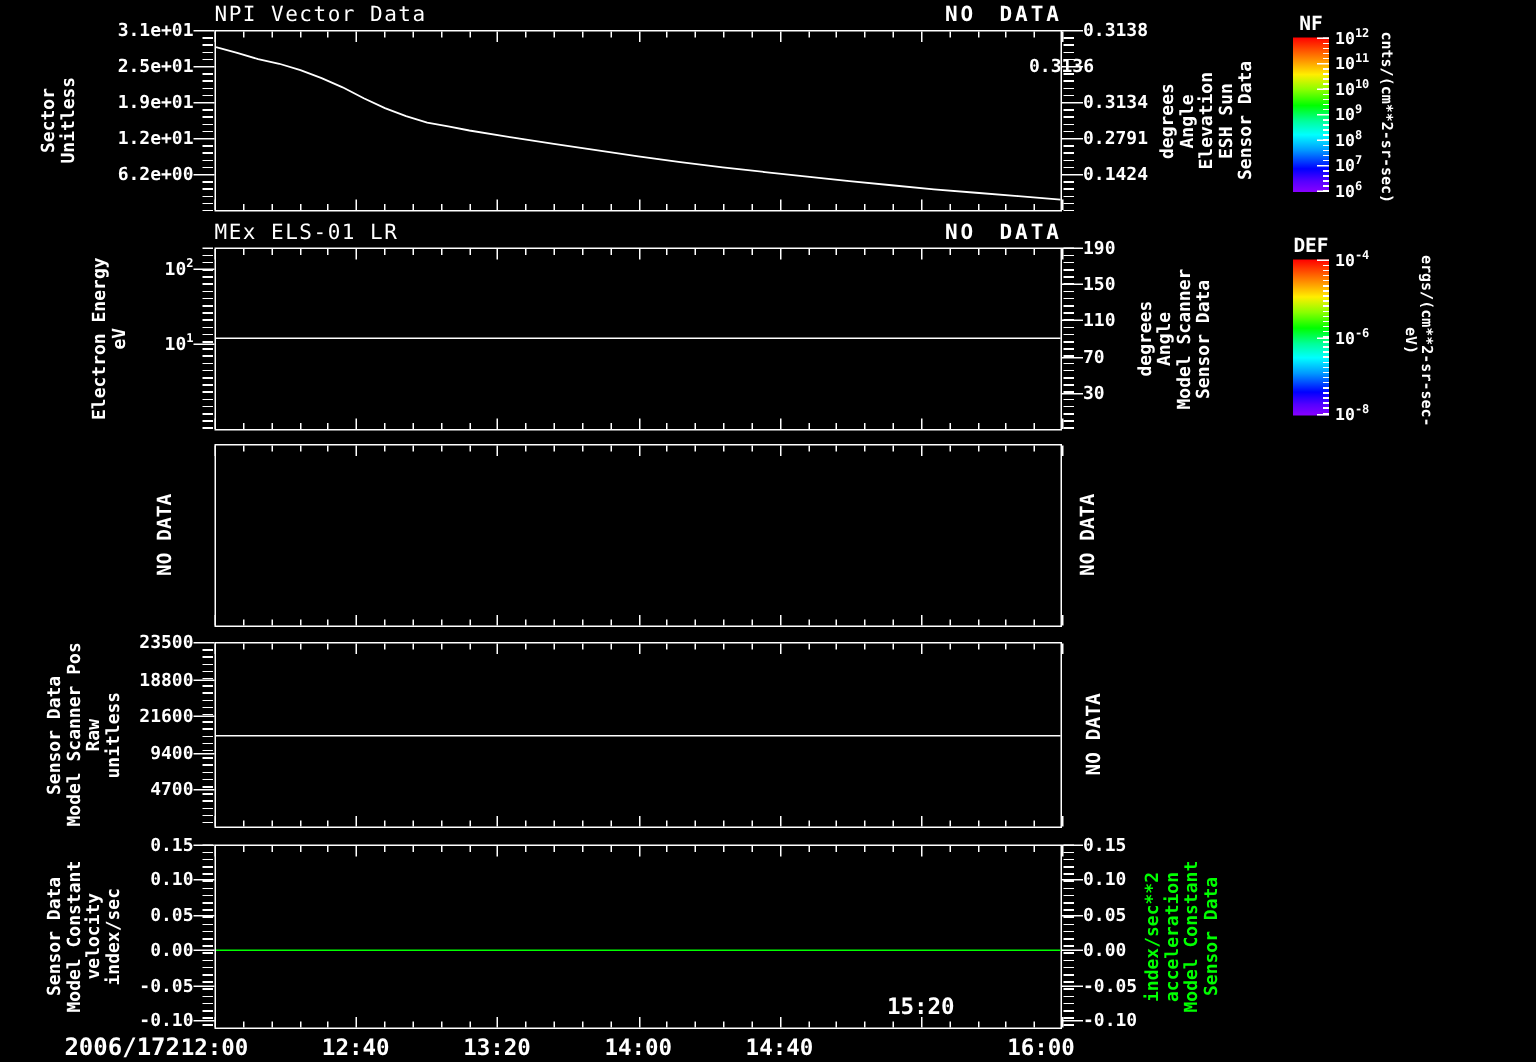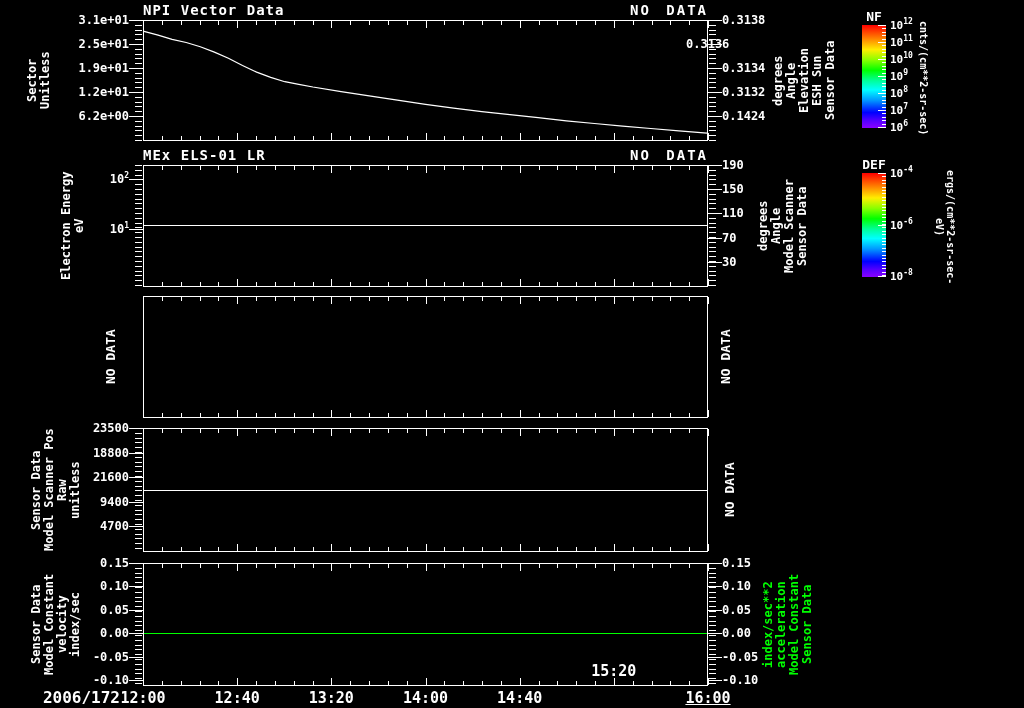--- a/index.html
+++ b/index.html
@@ -6,21 +6,21 @@
   #figure{position:relative;width:1024px;height:708px;background:#000;overflow:hidden;
           font-family:"DejaVu Sans Mono",monospace;color:#fff;}
   .panel{position:absolute;border:1px solid #fff;box-sizing:border-box;background:#000;}
   .tick{position:absolute;background:#fff;}
   .greenline{position:absolute;background:#00ff00;}
   .whiteline{position:absolute;background:#fff;}
   .ruler{position:absolute;width:7px;
          background:repeating-linear-gradient(to bottom,#fff 0,#fff 1px,transparent 1px,transparent 4.8px);}
   .cbruler{position:absolute;width:4px;
          background:repeating-linear-gradient(to bottom,#fff 0,#fff 1px,transparent 1px,transparent 3.4px);}
-  .title{position:absolute;font-weight:bold;font-size:14px;letter-spacing:1px;white-space:nowrap;}
+  .title{position:absolute;font-weight:normal;font-size:14px;letter-spacing:1px;white-space:nowrap;}
   .note{position:absolute;font-weight:bold;font-size:14px;letter-spacing:2px;word-spacing:5px;text-align:right;white-space:nowrap;}
   .ytick{position:absolute;font-weight:bold;font-size:12px;white-space:nowrap;}
   .xtick{position:absolute;font-weight:bold;font-size:15px;text-align:center;white-space:nowrap;}
   .date{position:absolute;font-weight:bold;font-size:16px;text-align:right;white-space:nowrap;}
   .vlabel{position:absolute;font-weight:bold;font-size:12px;line-height:13px;white-space:pre-line;
           text-align:center;}
   .vleft{writing-mode:vertical-rl;transform:rotate(180deg);}
   .vright{writing-mode:vertical-lr;transform:rotate(180deg);}
   .vdown{writing-mode:vertical-rl;}
   .cbar{position:absolute;
@@ -123,21 +123,21 @@
     <div class="ytick" style="left: 52px; top: 109px; width: 77px; text-align: right; position: absolute;">6.2e+00</div>
     <div class="vlabel vleft" style="left: 26px; top: 20px; height: 121px; position: absolute;">Sector
 Unitless</div>
     <div class="tick" style="left: 708px; top: 20px; width: 14px; height: 1px; position: absolute;"></div>
     <div class="ytick" style="left: 722px; top: 13px; position: absolute;">0.3138</div>
     <div class="tick" style="left: 708px; top: 44px; width: 14px; height: 1px; position: absolute;"></div>
     <div class="ytick" style="left: 686px; top: 37px; position: absolute;">0.3136</div>
     <div class="tick" style="left: 708px; top: 68px; width: 14px; height: 1px; position: absolute;"></div>
     <div class="ytick" style="left: 722px; top: 61px; position: absolute;">0.3134</div>
     <div class="tick" style="left: 708px; top: 92px; width: 14px; height: 1px; position: absolute;"></div>
-    <div class="ytick" style="left: 722px; top: 85px; position: absolute;">0.3132</div>
+    <div class="ytick" style="left: 722px; top: 85px; position: absolute;">0.2791</div>
     <div class="tick" style="left: 708px; top: 116px; width: 14px; height: 1px; position: absolute;"></div>
     <div class="ytick" style="left: 722px; top: 109px; position: absolute;">0.1424</div>
     <div class="vlabel vright" style="left: 772px; top: 20px; height: 121px; position: absolute;">Sensor Data
 ESH Sun Elevation
 Angle
 degrees</div>
     <svg width="563" height="119" style="left: 144px; top: 21px;">
       <polyline points="0.0,10.4 14.1,14.2 28.1,18.4 42.2,21.5 56.3,25.7 70.4,31.1 84.4,37.2 98.5,44.5 112.6,51.1 126.7,56.4 140.8,60.7 154.8,63.3 168.9,66.0 197.1,70.6 225.2,74.9 253.4,79.1 281.5,83.3 309.6,87.1 337.8,90.6 365.9,93.7 394.1,96.7 422.3,99.8 450.4,102.5 478.6,105.2 506.7,107.5 534.9,109.8 563.0,112.1" fill="none" stroke="#ffffff" stroke-width="1.2"></polyline>
     </svg>
     <div class="panel" style="left: 143px; top: 165px; width: 565px; height: 122px; position: absolute;"></div>
@@ -468,21 +468,21 @@
 Model Constant
 acceleration
 index/sec**2</div>
     <div class="greenline" style="left: 144px; top: 633.394px; width: 563px; height: 1px; position: absolute;"></div>
     <div class="xtick" style="left: 98px; top: 689px; width: 90px; position: absolute;">12:00</div>
     <div class="xtick" style="left: 192.167px; top: 689px; width: 90px; position: absolute;">12:40</div>
     <div class="xtick" style="left: 286.333px; top: 689px; width: 90px; position: absolute;">13:20</div>
     <div class="xtick" style="left: 380.5px; top: 689px; width: 90px; position: absolute;">14:00</div>
     <div class="xtick" style="left: 474.667px; top: 689px; width: 90px; position: absolute;">14:40</div>
     <div class="xtick" style="left: 568.833px; top: 662px; width: 90px; position: absolute;">15:20</div>
-    <div class="xtick" style="left: 663px; top: 689px; width: 90px; position: absolute; text-decoration: underline;">16:00</div>
+    <div class="xtick" style="left: 649px; top: 689px; width: 90px; position: absolute;">16:00</div>
     <div class="cbar" style="left: 862px; top: 25px; width: 24px; height: 103px; position: absolute;"></div>
     <div class="cbruler" style="left: 882px; top: 25px; height: 103px; position: absolute;"></div>
     <div class="tick" style="left: 878px; top: 25px; width: 8px; height: 1px; position: absolute;"></div>
     <div class="cblabel" style="left: 890px; top: 19px; position: absolute;">10<sup>12</sup></div>
     <div class="tick" style="left: 878px; top: 42px; width: 8px; height: 1px; position: absolute;"></div>
     <div class="cblabel" style="left: 890px; top: 36px; position: absolute;">10<sup>11</sup></div>
     <div class="tick" style="left: 878px; top: 59px; width: 8px; height: 1px; position: absolute;"></div>
     <div class="cblabel" style="left: 890px; top: 53px; position: absolute;">10<sup>10</sup></div>
     <div class="tick" style="left: 878px; top: 76px; width: 8px; height: 1px; position: absolute;"></div>
     <div class="cblabel" style="left: 890px; top: 70px; position: absolute;">10<sup>9</sup></div>

